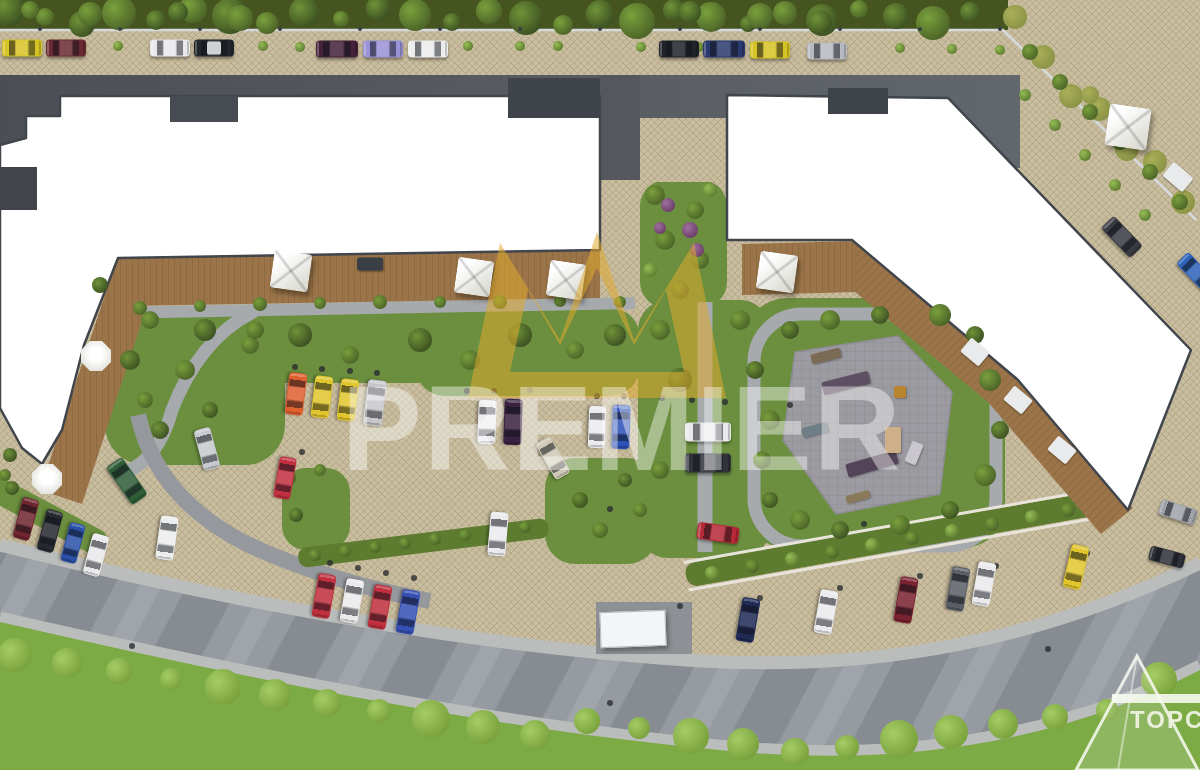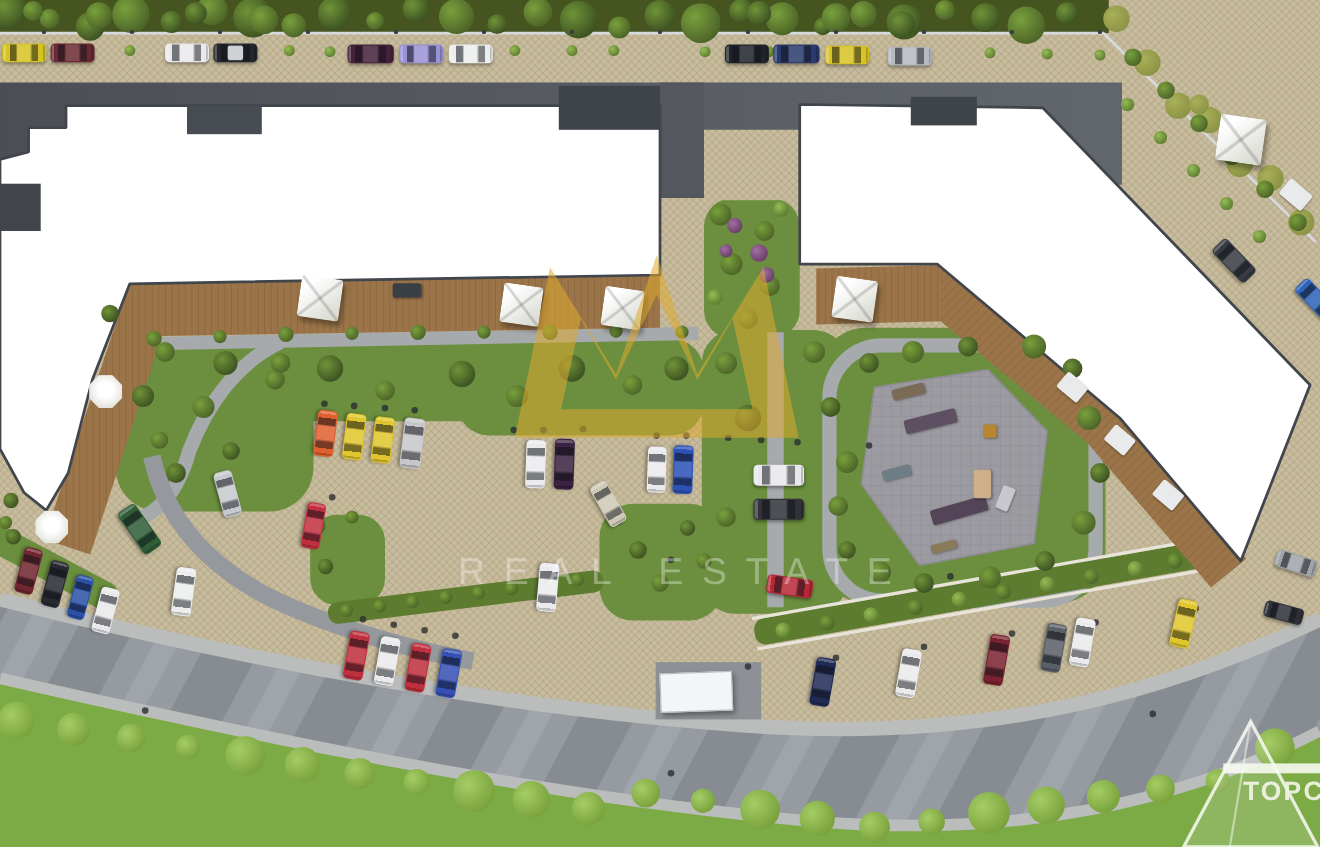--- a/index.html
+++ b/index.html
@@ -448,16 +448,16 @@
   <div class="layer" id="wm">
     <svg width="1200" height="770" viewBox="0 0 1200 770">
       <path d="M468,398 L500,243 L560,340 L597,232 L634,340 L694,243 L726,398 Z
                M510,372 L528,290 L560,345 L597,268 L634,345 L666,290 L684,372 Z" fill-rule="evenodd" id="crown-path" fill="rgba(222,170,45,0.55)"></path>
       <g>
         <path d="M1137,656 L1076,770 L1198,770 Z" fill="rgba(255,255,255,0.14)" stroke="rgba(248,250,242,0.85)" stroke-width="3"></path>
         <path d="M1137,656 L1118,770" stroke="rgba(248,250,242,0.5)" stroke-width="2" fill="none"></path>
         <rect x="1112" y="694" width="88" height="9" fill="rgba(246,249,240,0.9)"></rect>
       </g>
     </svg>
-    <div class="wm-tag" style="left: 622px; top: 520px; color: rgba(255, 255, 255, 0.34);">REAL ESTATE</div>
+    <div class="wm-brand" style="left: 622px; top: 428px; color: rgba(255, 255, 255, 0.42);">PREMIER</div>
     <div class="logo-text" style="left:1130px;top:706px">TOPCH</div>
   </div>
 </div>
 
 </body></html>

